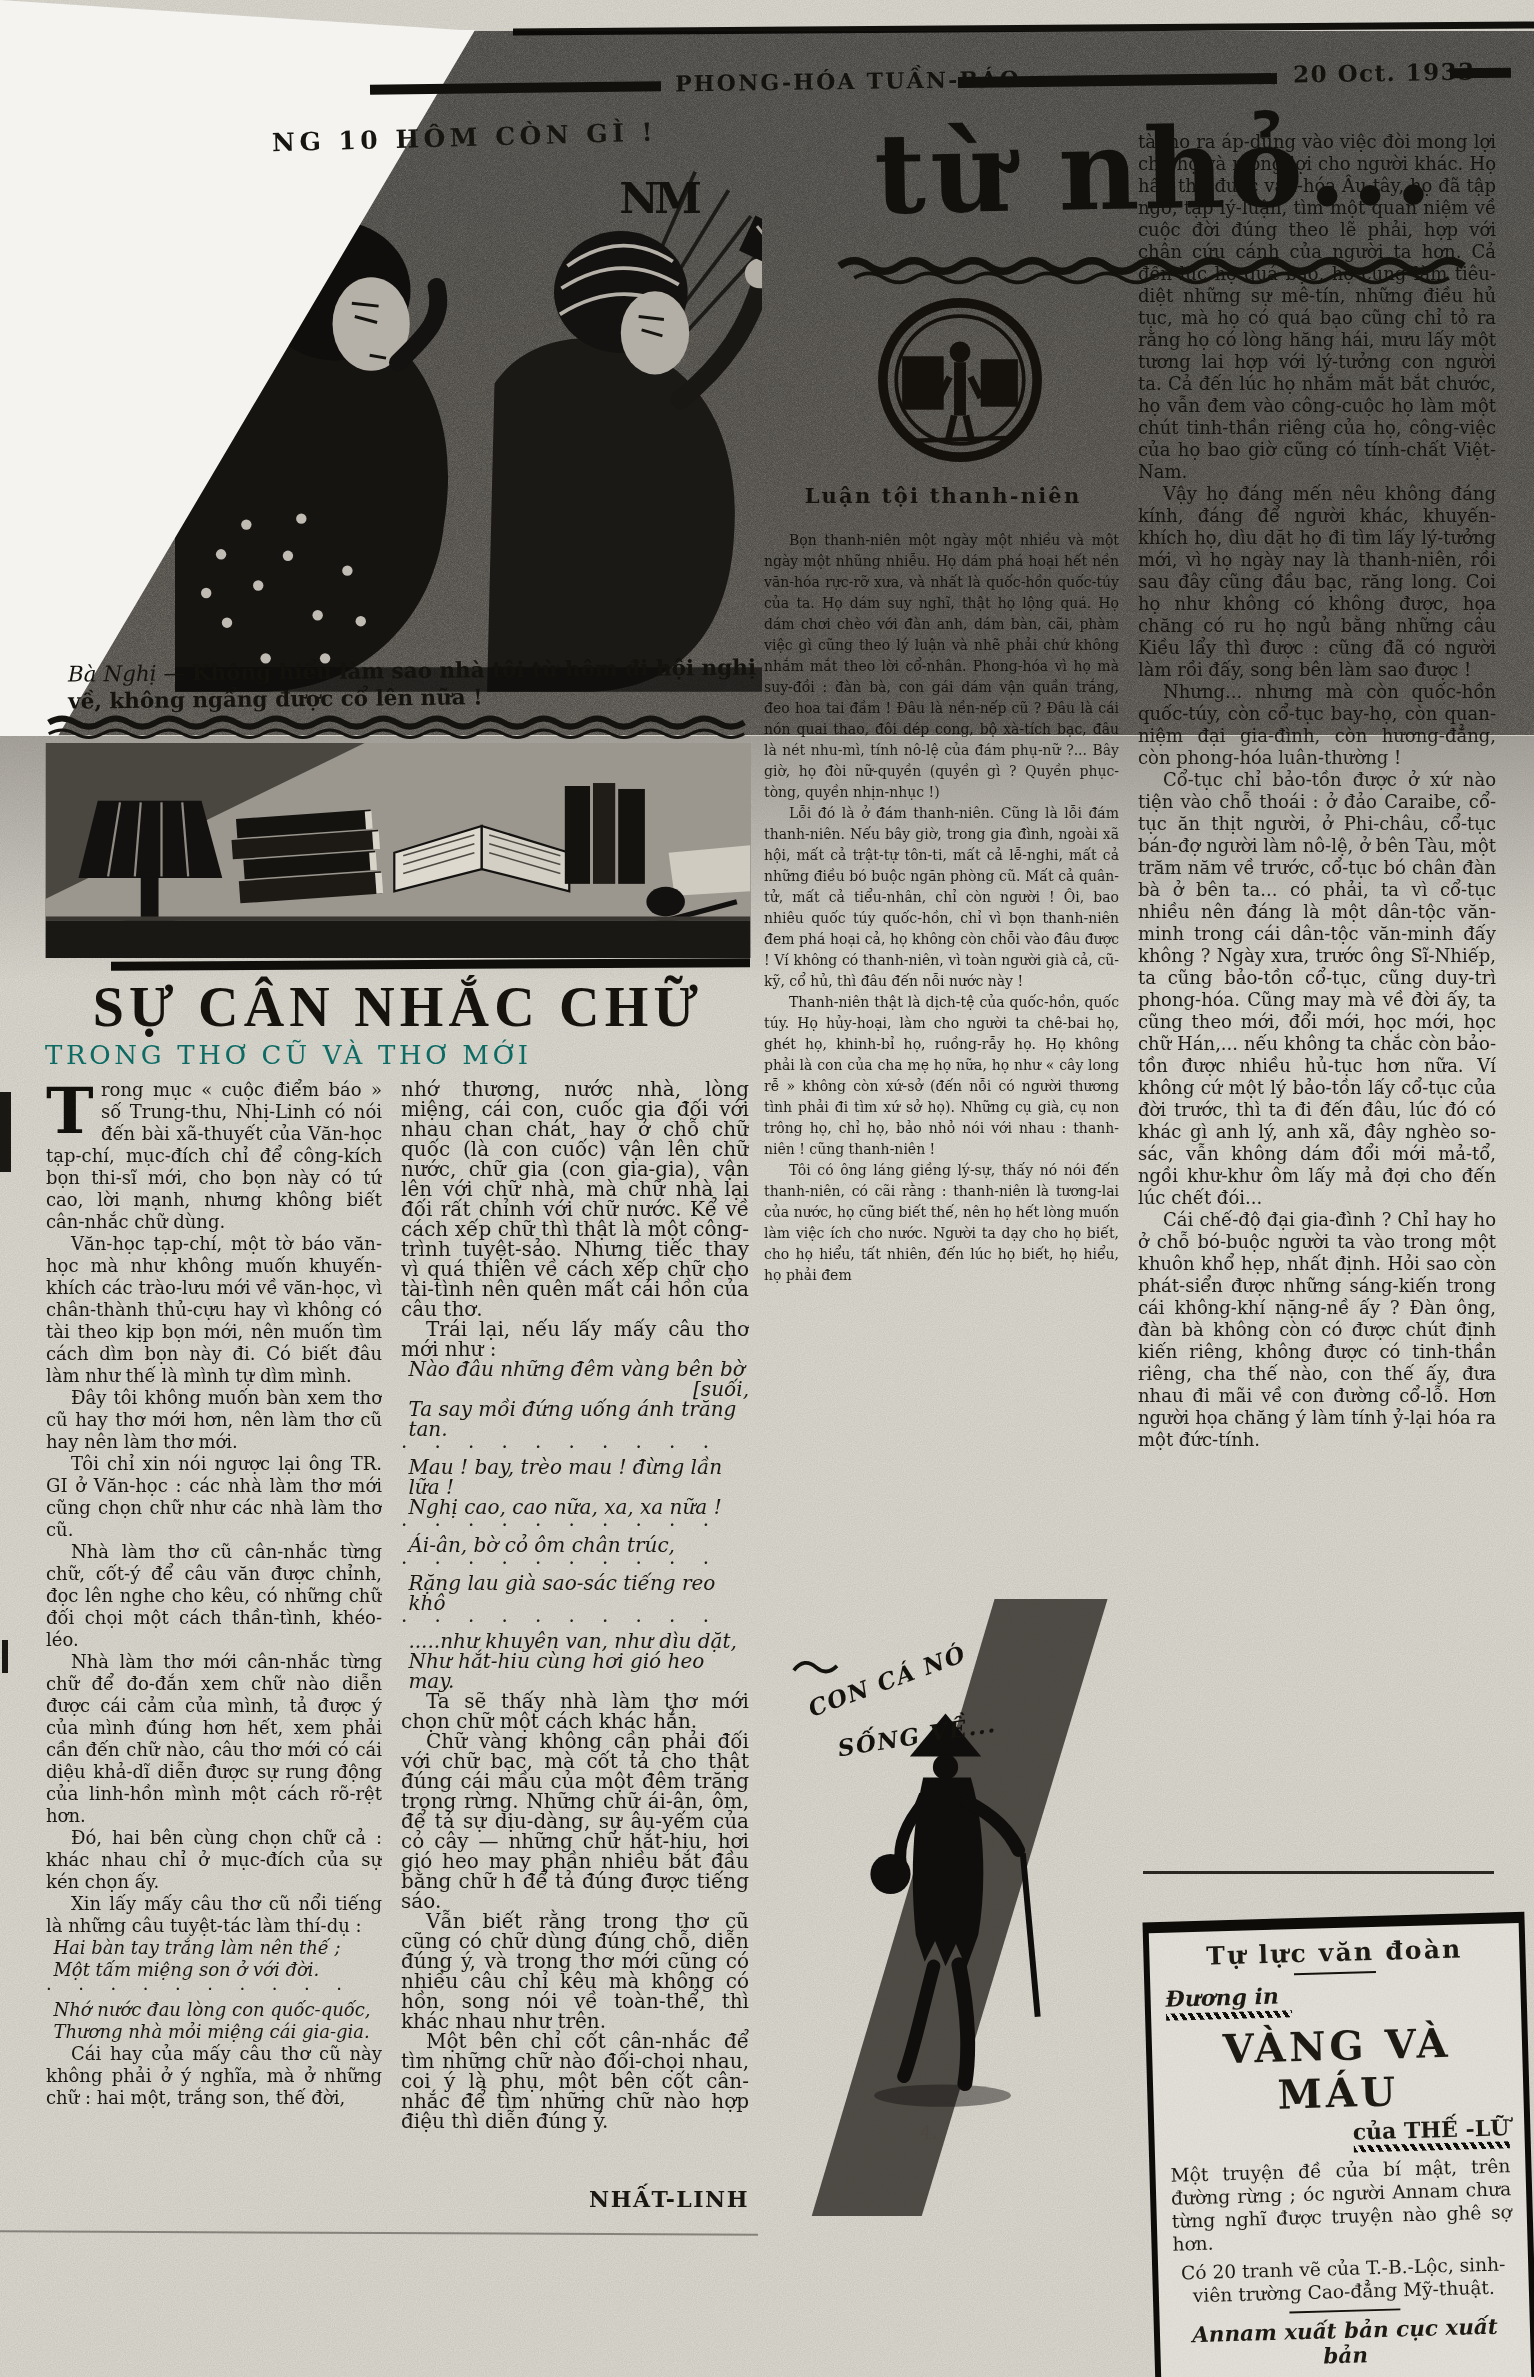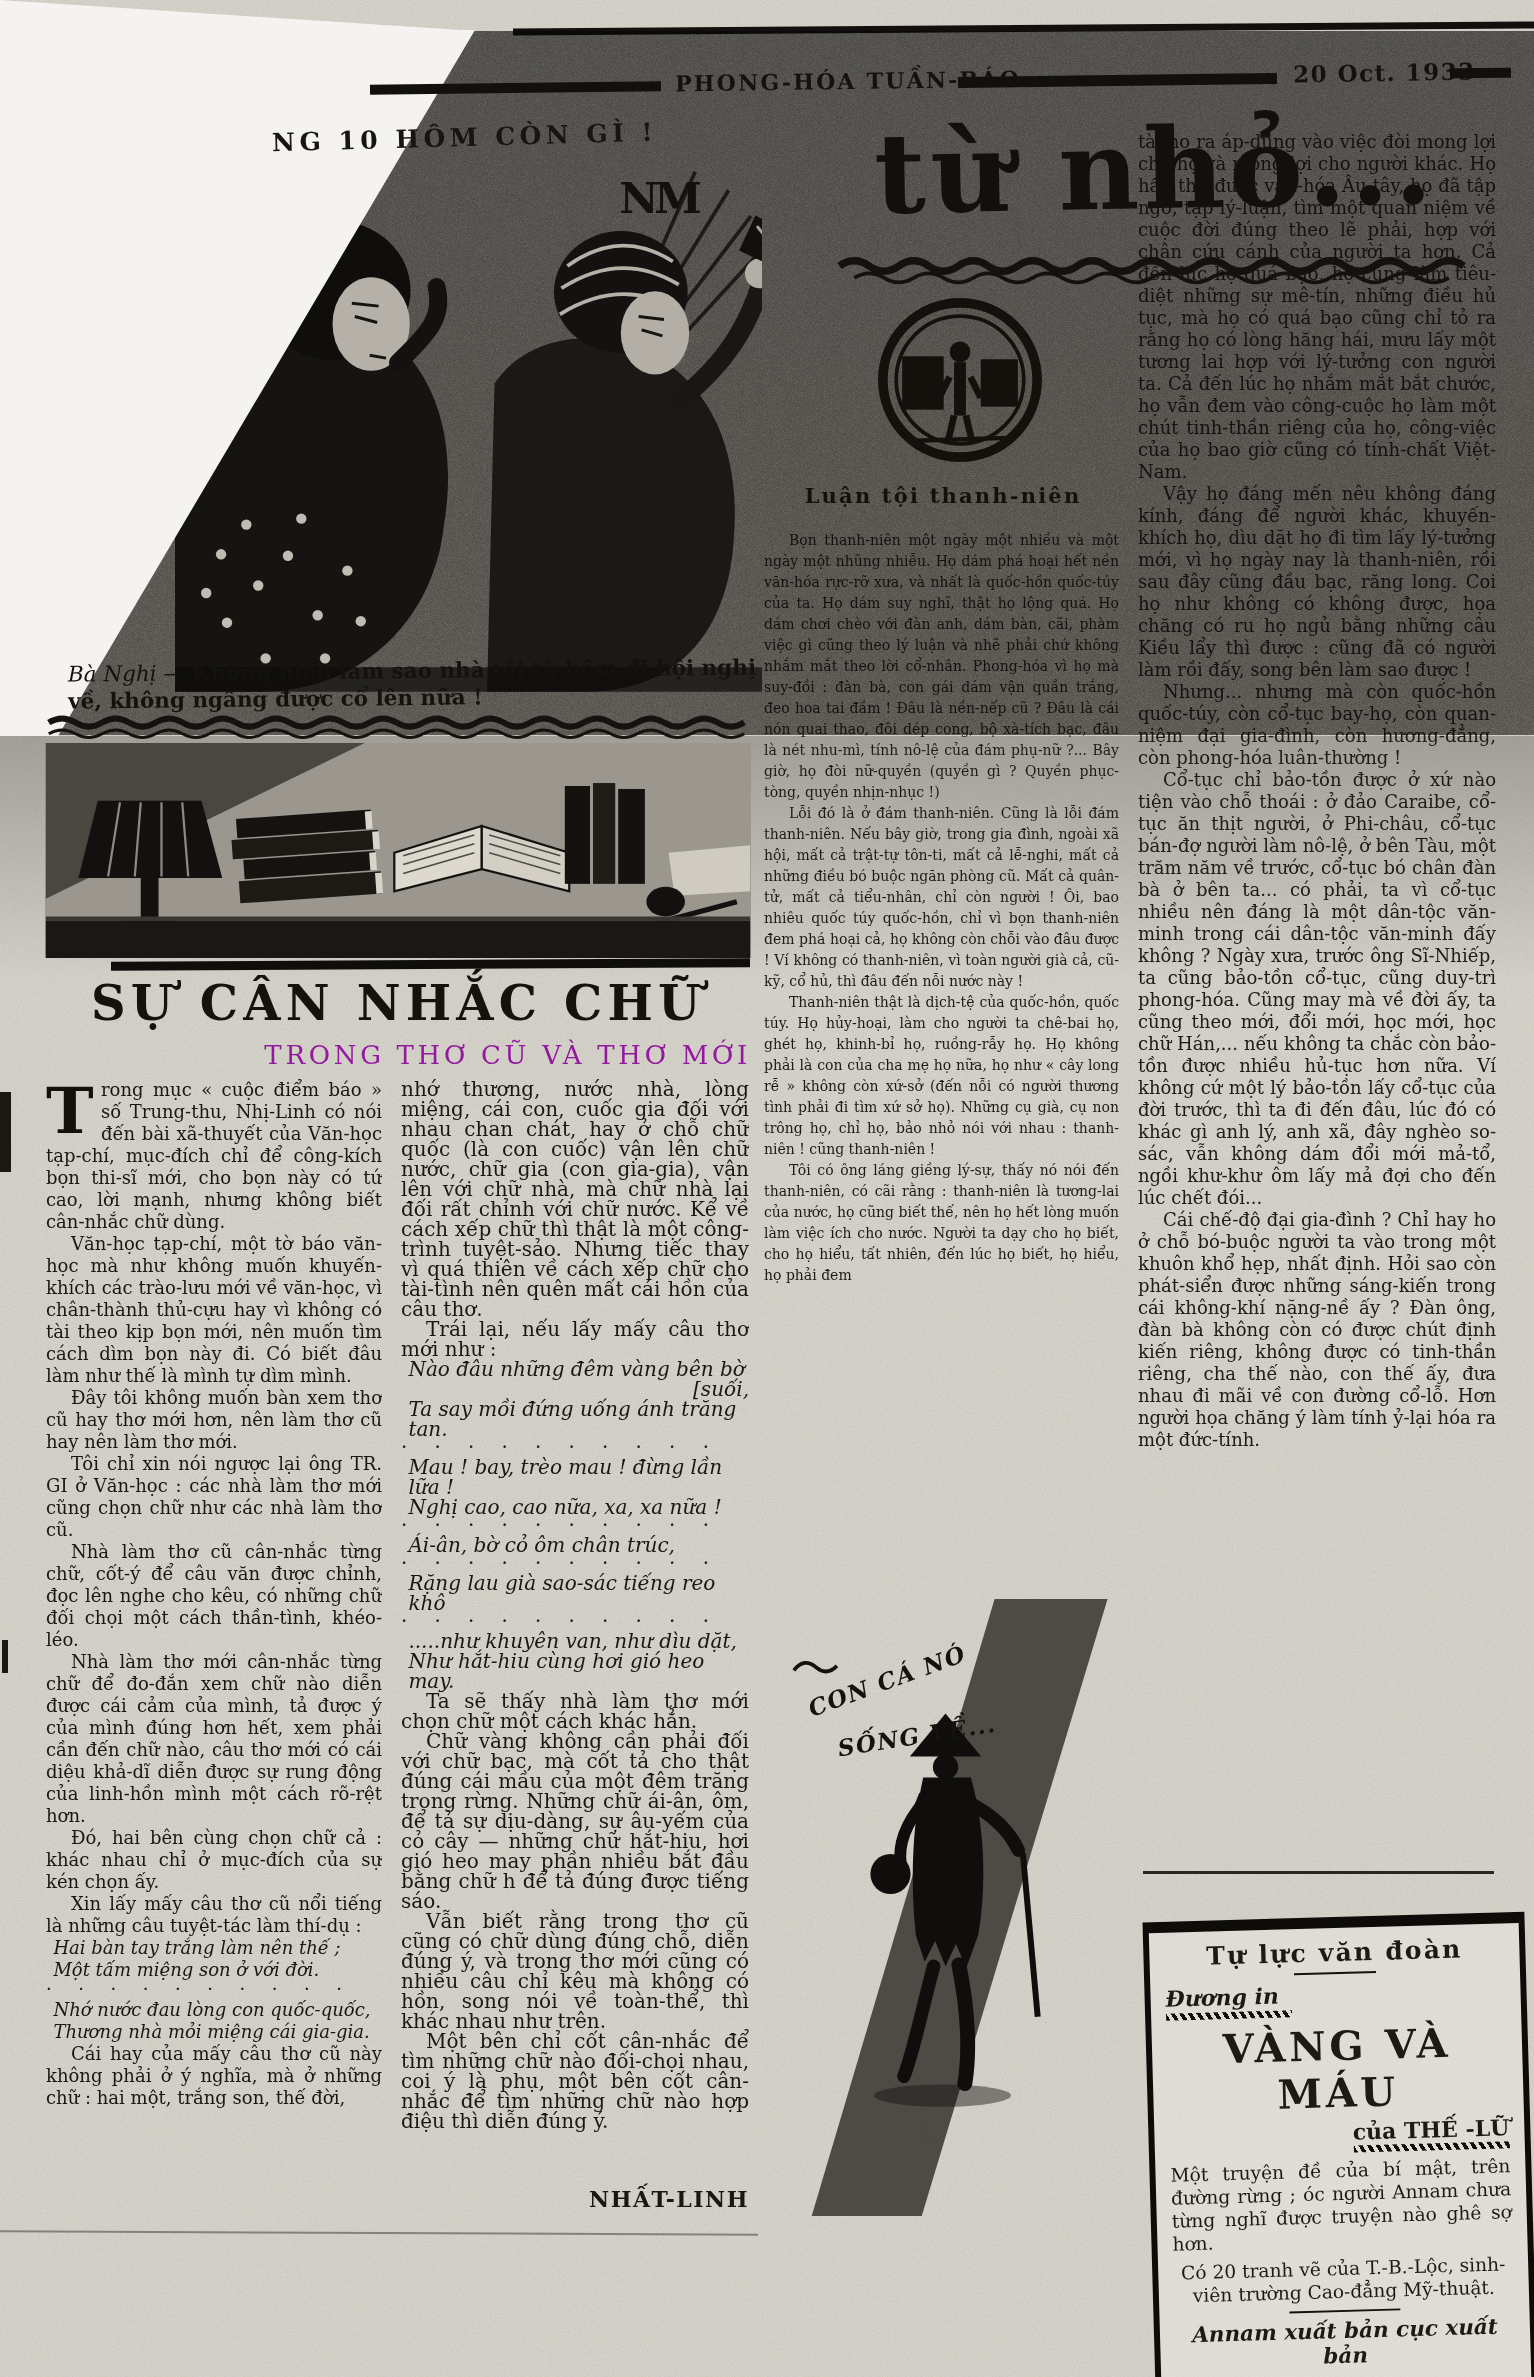--- a/index.html
+++ b/index.html
@@ -32,24 +32,24 @@
   #women-ill{position:absolute;left:175px;top:138px;z-index:5;}
   #caption{position:absolute;left:68px;top:657px;width:691px;font-size:21.5px;line-height:27px;
            color:#14120c;transform:rotate(-.6deg);z-index:7;}
   #caption b{font-weight:bold;}
   #caption i{font-style:italic;font-weight:normal;}
   #wavy-sep{position:absolute;left:45px;top:712px;z-index:7;}
   #desk{position:absolute;left:45px;top:743px;width:706px;height:215px;background:#9b978f;z-index:6;}
   #deskbar{position:absolute;left:111px;top:960px;width:639px;height:9px;background:#0f0e0b;
            transform:rotate(-.3deg);z-index:6;}
   
-  #h-main{position:absolute;left:45px;top:975px;width:706px;text-align:center;font-size:48px;
-          font-weight:bold;letter-spacing:5.2px;color:#181510;}
-  #h-sub{position:absolute;left:45px;top:1040px;width:706px;text-align:right;font-size:26px;
-         letter-spacing:3.7px;color:#a21caf;}
+  #h-main{position:absolute;left:45px;top:975px;width:706px;text-align:center;font-size:56px;
+          font-weight:bold;letter-spacing:5.2px;color:#181510;font-family:Liberation Serif, serif;}
+  #h-sub{position:absolute;left:45px;top:1040px;width:706px;text-align:left;font-size:26px;
+         letter-spacing:3.7px;color:#0f766e;}
   .col{position:absolute;text-align:justify;overflow:hidden;}
   .col p{margin:0;text-indent:25px;}
   #col1{left:46px;top:1079px;width:336px;height:1174px;font-size:18px;line-height:22px;}
   #col2{left:401px;top:1079px;width:348px;height:1107px;font-size:20px;line-height:20px;}
   #col3{left:764px;top:530px;width:355px;height:1059px;font-size:14px;line-height:21px;color:#211e17;}
   #col4{left:1138px;top:131px;width:358px;height:1731px;font-size:18px;line-height:22px;color:#23201a;}
   .dropcap{float:left;font-size:64px;line-height:53px;font-weight:bold;padding:4.5px 7.4px 0 0;color:#15130e;}
   .verse{font-style:italic;text-indent:0 !important;padding-left:7.4px;text-align:left;}
   .hang{text-align:right;font-style:italic;text-indent:0 !important;}
   .dotsrow{letter-spacing:10.4px;text-align:left;text-indent:0 !important;height:18px;line-height:16.3px;

